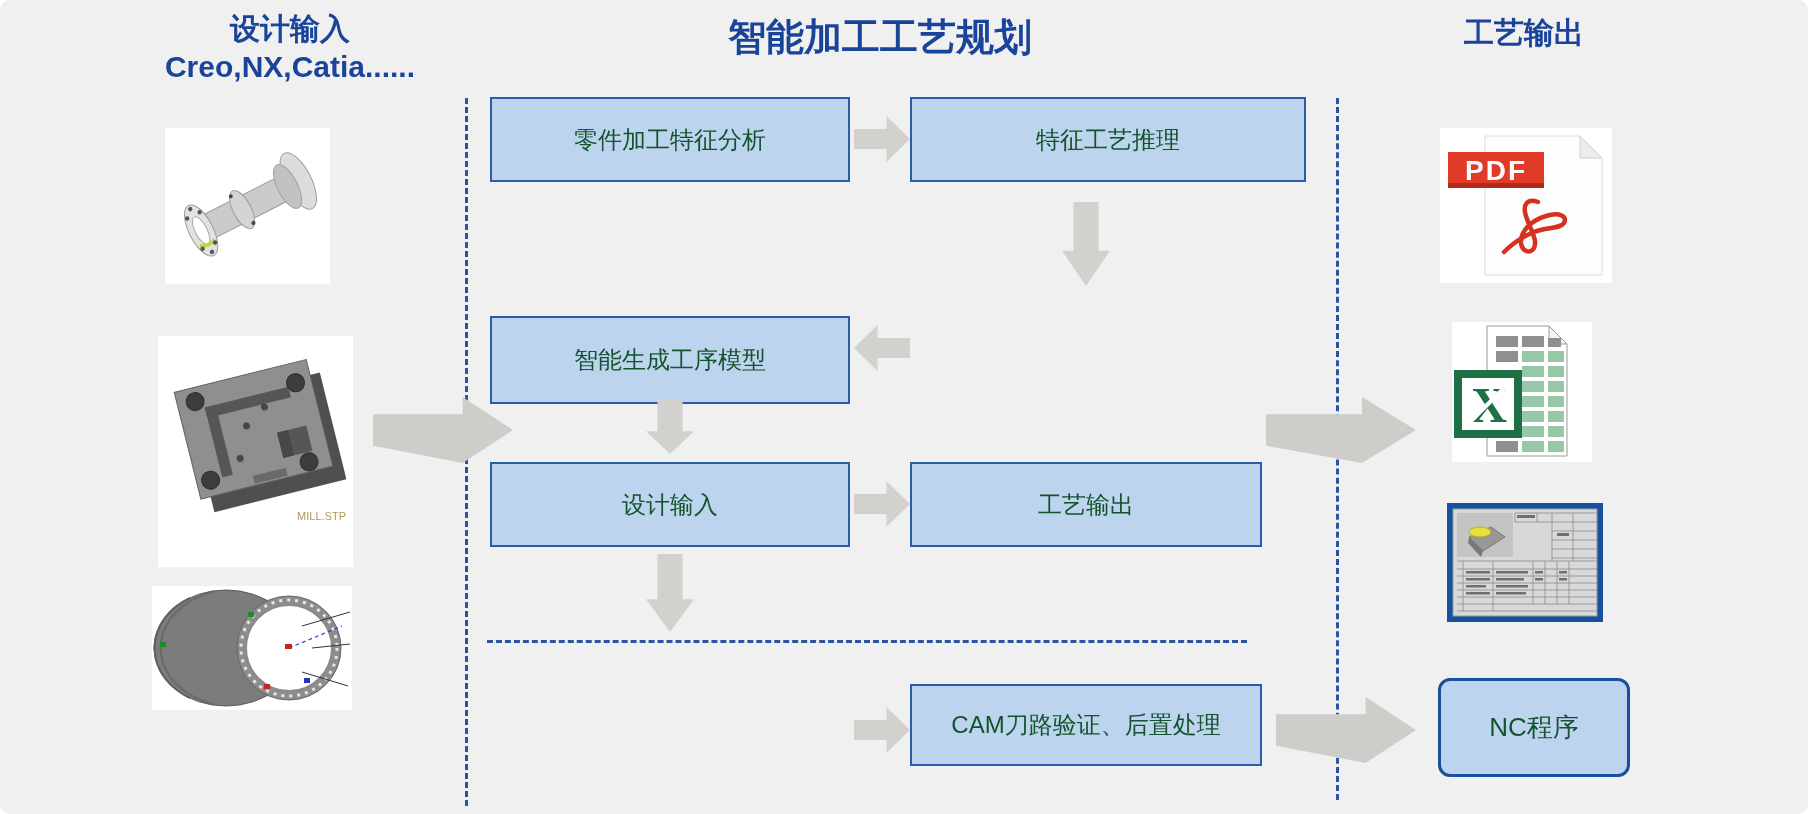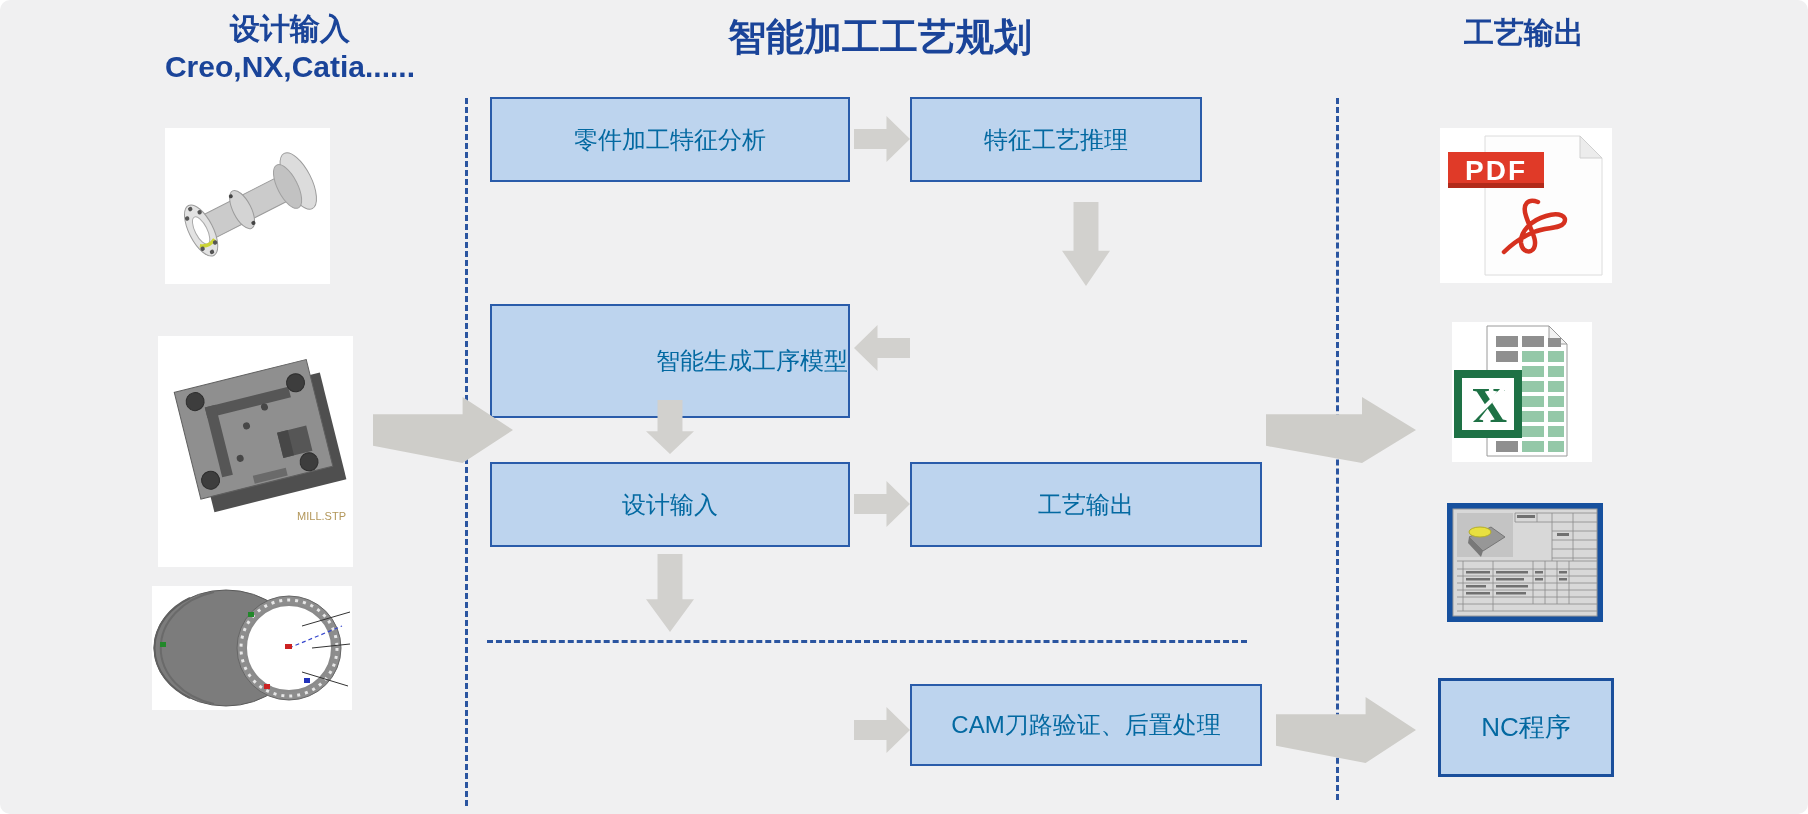--- a/index.html
+++ b/index.html
@@ -11,21 +11,21 @@
   .hdr{
     position:absolute;color:#1a4499;font-weight:bold;text-align:center;
     font-size:30px;line-height:1.25;
   }
   .hdr .line2{display:block;}
   .vdash{position:absolute;width:0;border-left:3px dashed #2b55a0;}
   .hdash{position:absolute;height:0;border-top:3px dashed #2b55a0;}
   .fbox{
     position:absolute;background:#bdd4ee;border:2px solid #2a5caa;
     display:flex;align-items:center;justify-content:center;
-    font-size:24px;color:#0369a1;box-sizing:border-box;
+    font-size:24px;color:#14532d;box-sizing:border-box;
   }
   .ncbox{border:3px solid #1a4f9c;font-size:26px;}
   .arr{position:absolute;background:#d2d1ce;}
   .arr-r{clip-path:polygon(0 28%,58% 28%,58% 0,100% 50%,58% 100%,58% 72%,0 72%);}
   .arr-l{clip-path:polygon(100% 28%,42% 28%,42% 0,0 50%,42% 100%,42% 72%,100% 72%);}
   .arr-d{clip-path:polygon(24% 0,76% 0,76% 58%,100% 58%,50% 100%,0 58%,24% 58%);}
   .arr-big{background:#cecdc9;clip-path:polygon(0 26%,64% 26%,64% 0,100% 50%,64% 100%,0 74%);}
   .card{position:absolute;background:#ffffff;}
   .icon-wrap{position:absolute;}
   svg{display:block;}
@@ -43,27 +43,27 @@
   <div class="hdr" style="left:1374px;top:14px;width:300px;">工艺输出</div>
 
   <div class="vdash" style="left:465px;top:98px;height:708px;"></div>
   <div class="vdash" style="left:1336px;top:98px;height:702px;"></div>
   <div class="hdash" style="left:487px;top:640px;width:760px;"></div>
 
   <div class="fbox" style="left:490px;top:97px;width:360px;height:85px;">
     <span>零件加工特征分析</span>
   </div>
   <div class="arr arr-r" style="left:854px;top:116px;width:56px;height:46px;"></div>
-  <div class="fbox" style="left:910px;top:97px;width:292px;height:85px;justify-content:center;">
+  <div class="fbox" style="left:910px;top:97px;width:396px;height:85px;justify-content:center;">
     <span>特征工艺推理</span>
   </div>
 
   <div class="arr arr-d" style="left:1062px;top:202px;width:48px;height:84px;"></div>
 
-  <div class="fbox" style="left:490px;top:304px;width:360px;height:114px;justify-content:flex-end;">
+  <div class="fbox" style="left:490px;top:316px;width:360px;height:88px;">
     <span>智能生成工序模型</span>
   </div>
   <div class="arr arr-l" style="left:854px;top:325px;width:56px;height:46px;"></div>
 
   <div class="arr arr-d" style="left:646px;top:400px;width:48px;height:54px;"></div>
 
   <div class="fbox" style="left:490px;top:462px;width:360px;height:85px;">
     <span>设计输入</span>
   </div>
   <div class="arr arr-r" style="left:854px;top:481px;width:56px;height:46px;"></div>
@@ -232,17 +232,17 @@
         <rect x="88" y="68" width="8" height="2.5"></rect>
           <rect x="112" y="68" width="8" height="2.5"></rect>
         <rect x="88" y="75" width="8" height="2.5"></rect>
           <rect x="112" y="75" width="8" height="2.5"></rect>
         <rect x="70" y="12" width="18" height="3"></rect>
           <rect x="110" y="30" width="12" height="3"></rect>
       </g>
     </svg>
   </div>
 
-  <div class="fbox ncbox" style="left:1438px;top:678px;width:176px;height:99px;">
+  <div class="fbox ncbox" style="left:1438px;top:678px;width:192px;height:99px;border-radius:12px;">
     <span>NC程序</span>
   </div>
 
 </div>
 
 </body></html>

